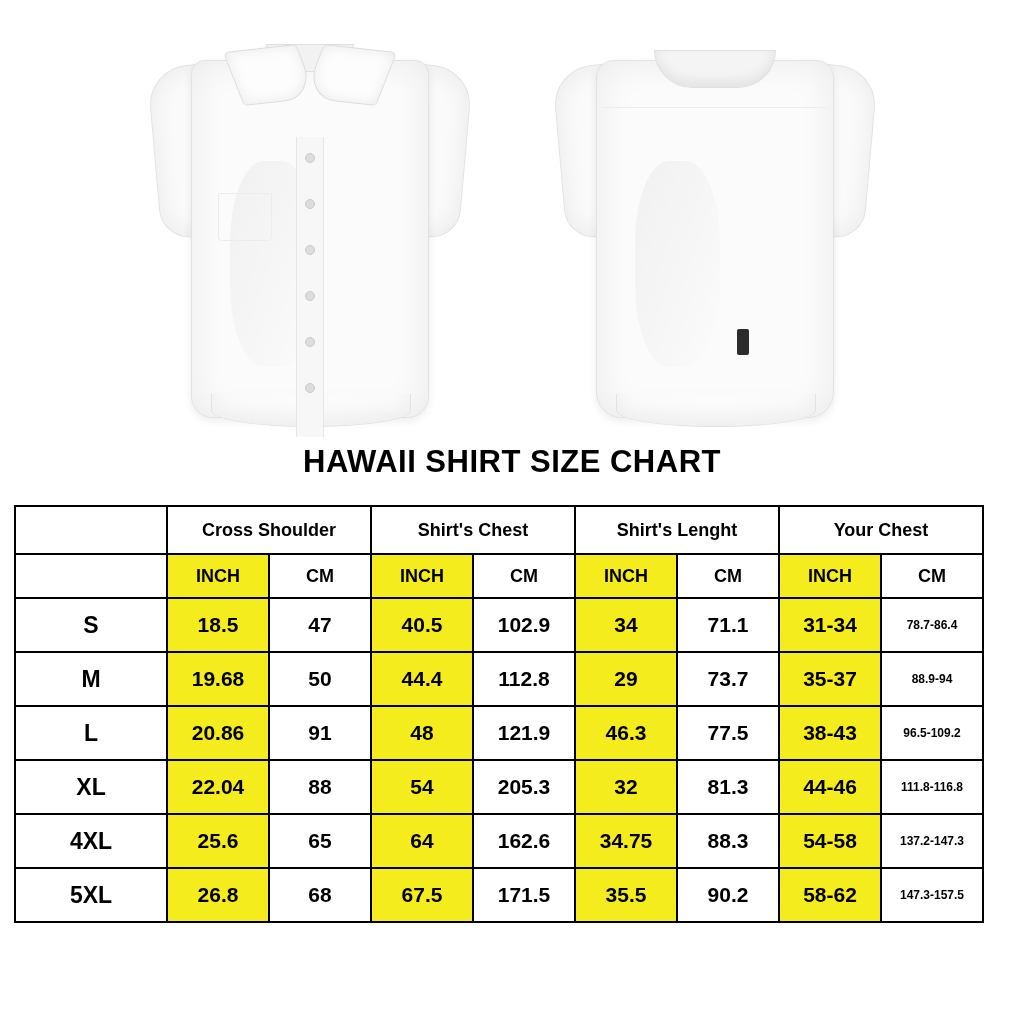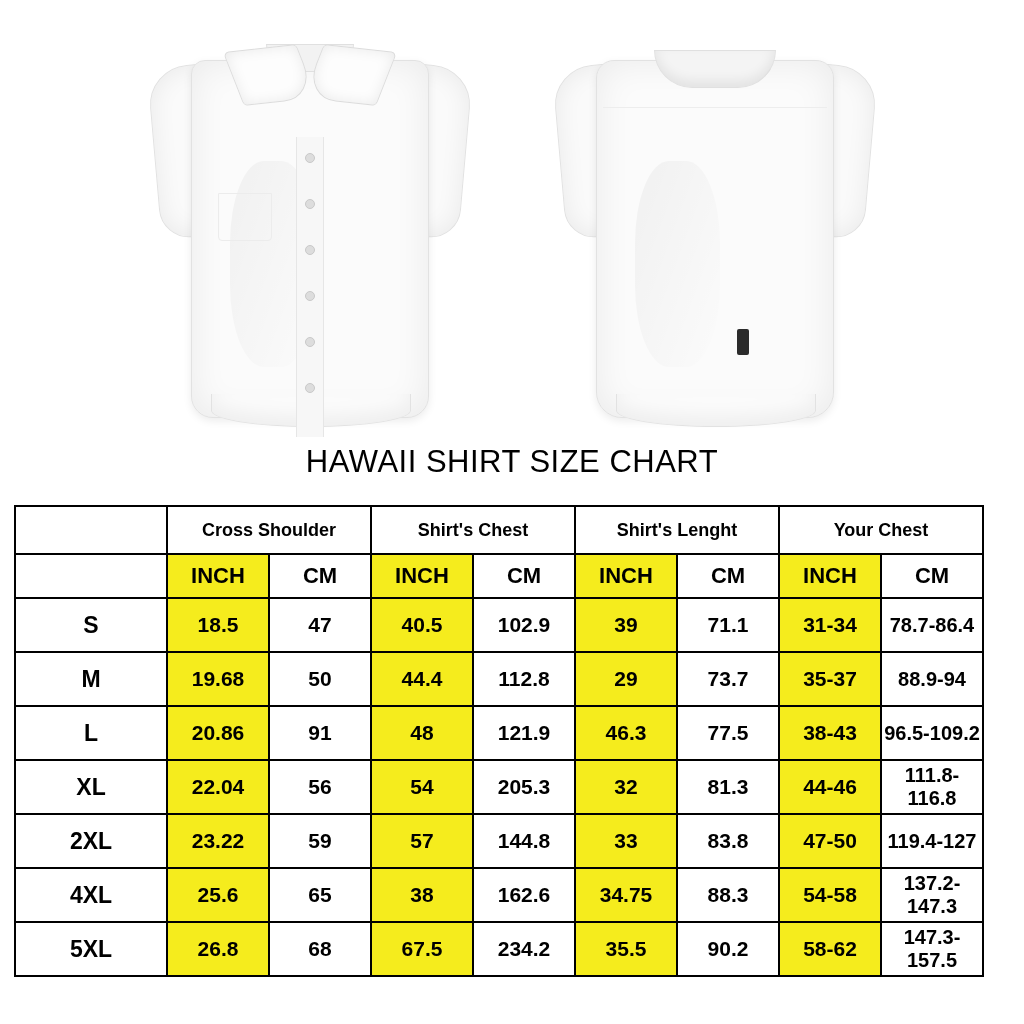--- a/index.html
+++ b/index.html
@@ -184,21 +184,21 @@
     width: 36%;
     height: 58%;
     background: linear-gradient(110deg, rgba(0,0,0,0.045), rgba(0,0,0,0));
     border-radius: 40%;
   }
 
   
   .chart-title {
     text-align: center;
     font-size: 31px;
-    font-weight: normal;
+    font-weight: bold;
     letter-spacing: 0.5px;
     color: #000000;
     margin: 4px 0 10px 0;
     font-family: "Liberation Sans", sans-serif;
   }
 
   
   .table-wrap {
     padding: 0 14px;
   }
@@ -222,34 +222,34 @@
   col.c-size   { width: 152px; }
   col.c-inch   { width: 102px; }
   col.c-cm     { width: 102px; }
 
   thead tr.group-row th {
     height: 44px;
     font-size: 18px;
   }
   thead tr.unit-row th {
     height: 40px;
-    font-size: 22px;
+    font-size: 18px;
   }
   tbody td {
     height: 50px;
     font-size: 21px;
   }
   td.size-label {
     font-size: 23px;
   }
   .hl {
     background: #f5ec1d;
   }
   td.small-val {
-    font-size: 20px;
+    font-size: 12px;
     border-radius: 10px;
   }
   .blank-cell { border: 2px solid #000000; }
 </style>
 </head>
 <body>
 
 <div class="page">
 
   <div class="shirts">
@@ -323,21 +323,21 @@
           <th>CM</th>
         </tr>
       </thead>
       <tbody>
         <tr>
           <td class="size-label">S</td>
           <td class="hl">18.5</td>
           <td>47</td>
           <td class="hl">40.5</td>
           <td>102.9</td>
-          <td class="hl">39</td>
+          <td class="hl">34</td>
           <td>71.1</td>
           <td class="hl">31-34</td>
           <td class="small-val">78.7-86.4</td>
         </tr>
         <tr>
           <td class="size-label">M</td>
           <td class="hl">19.68</td>
           <td>50</td>
           <td class="hl">44.4</td>
           <td>112.8</td>
@@ -353,56 +353,45 @@
           <td class="hl">48</td>
           <td>121.9</td>
           <td class="hl">46.3</td>
           <td>77.5</td>
           <td class="hl">38-43</td>
           <td class="small-val">96.5-109.2</td>
         </tr>
         <tr>
           <td class="size-label">XL</td>
           <td class="hl">22.04</td>
-          <td>56</td>
+          <td>88</td>
           <td class="hl">54</td>
           <td>205.3</td>
           <td class="hl">32</td>
           <td>81.3</td>
           <td class="hl">44-46</td>
           <td class="small-val">111.8-116.8</td>
         </tr>
         <tr>
-          <td class="size-label">2XL</td>
-          <td class="hl">23.22</td>
-          <td>59</td>
-          <td class="hl">57</td>
-          <td>144.8</td>
-          <td class="hl">33</td>
-          <td>83.8</td>
-          <td class="hl">47-50</td>
-          <td class="small-val">119.4-127</td>
-        </tr>
-        <tr>
           <td class="size-label">4XL</td>
           <td class="hl">25.6</td>
           <td>65</td>
-          <td class="hl">38</td>
+          <td class="hl">64</td>
           <td>162.6</td>
           <td class="hl">34.75</td>
           <td>88.3</td>
           <td class="hl">54-58</td>
           <td class="small-val">137.2-147.3</td>
         </tr>
         <tr>
           <td class="size-label">5XL</td>
           <td class="hl">26.8</td>
           <td>68</td>
           <td class="hl">67.5</td>
-          <td>234.2</td>
+          <td>171.5</td>
           <td class="hl">35.5</td>
           <td>90.2</td>
           <td class="hl">58-62</td>
           <td class="small-val">147.3-157.5</td>
         </tr>
       </tbody>
     </table>
   </div>
 
 </div>

